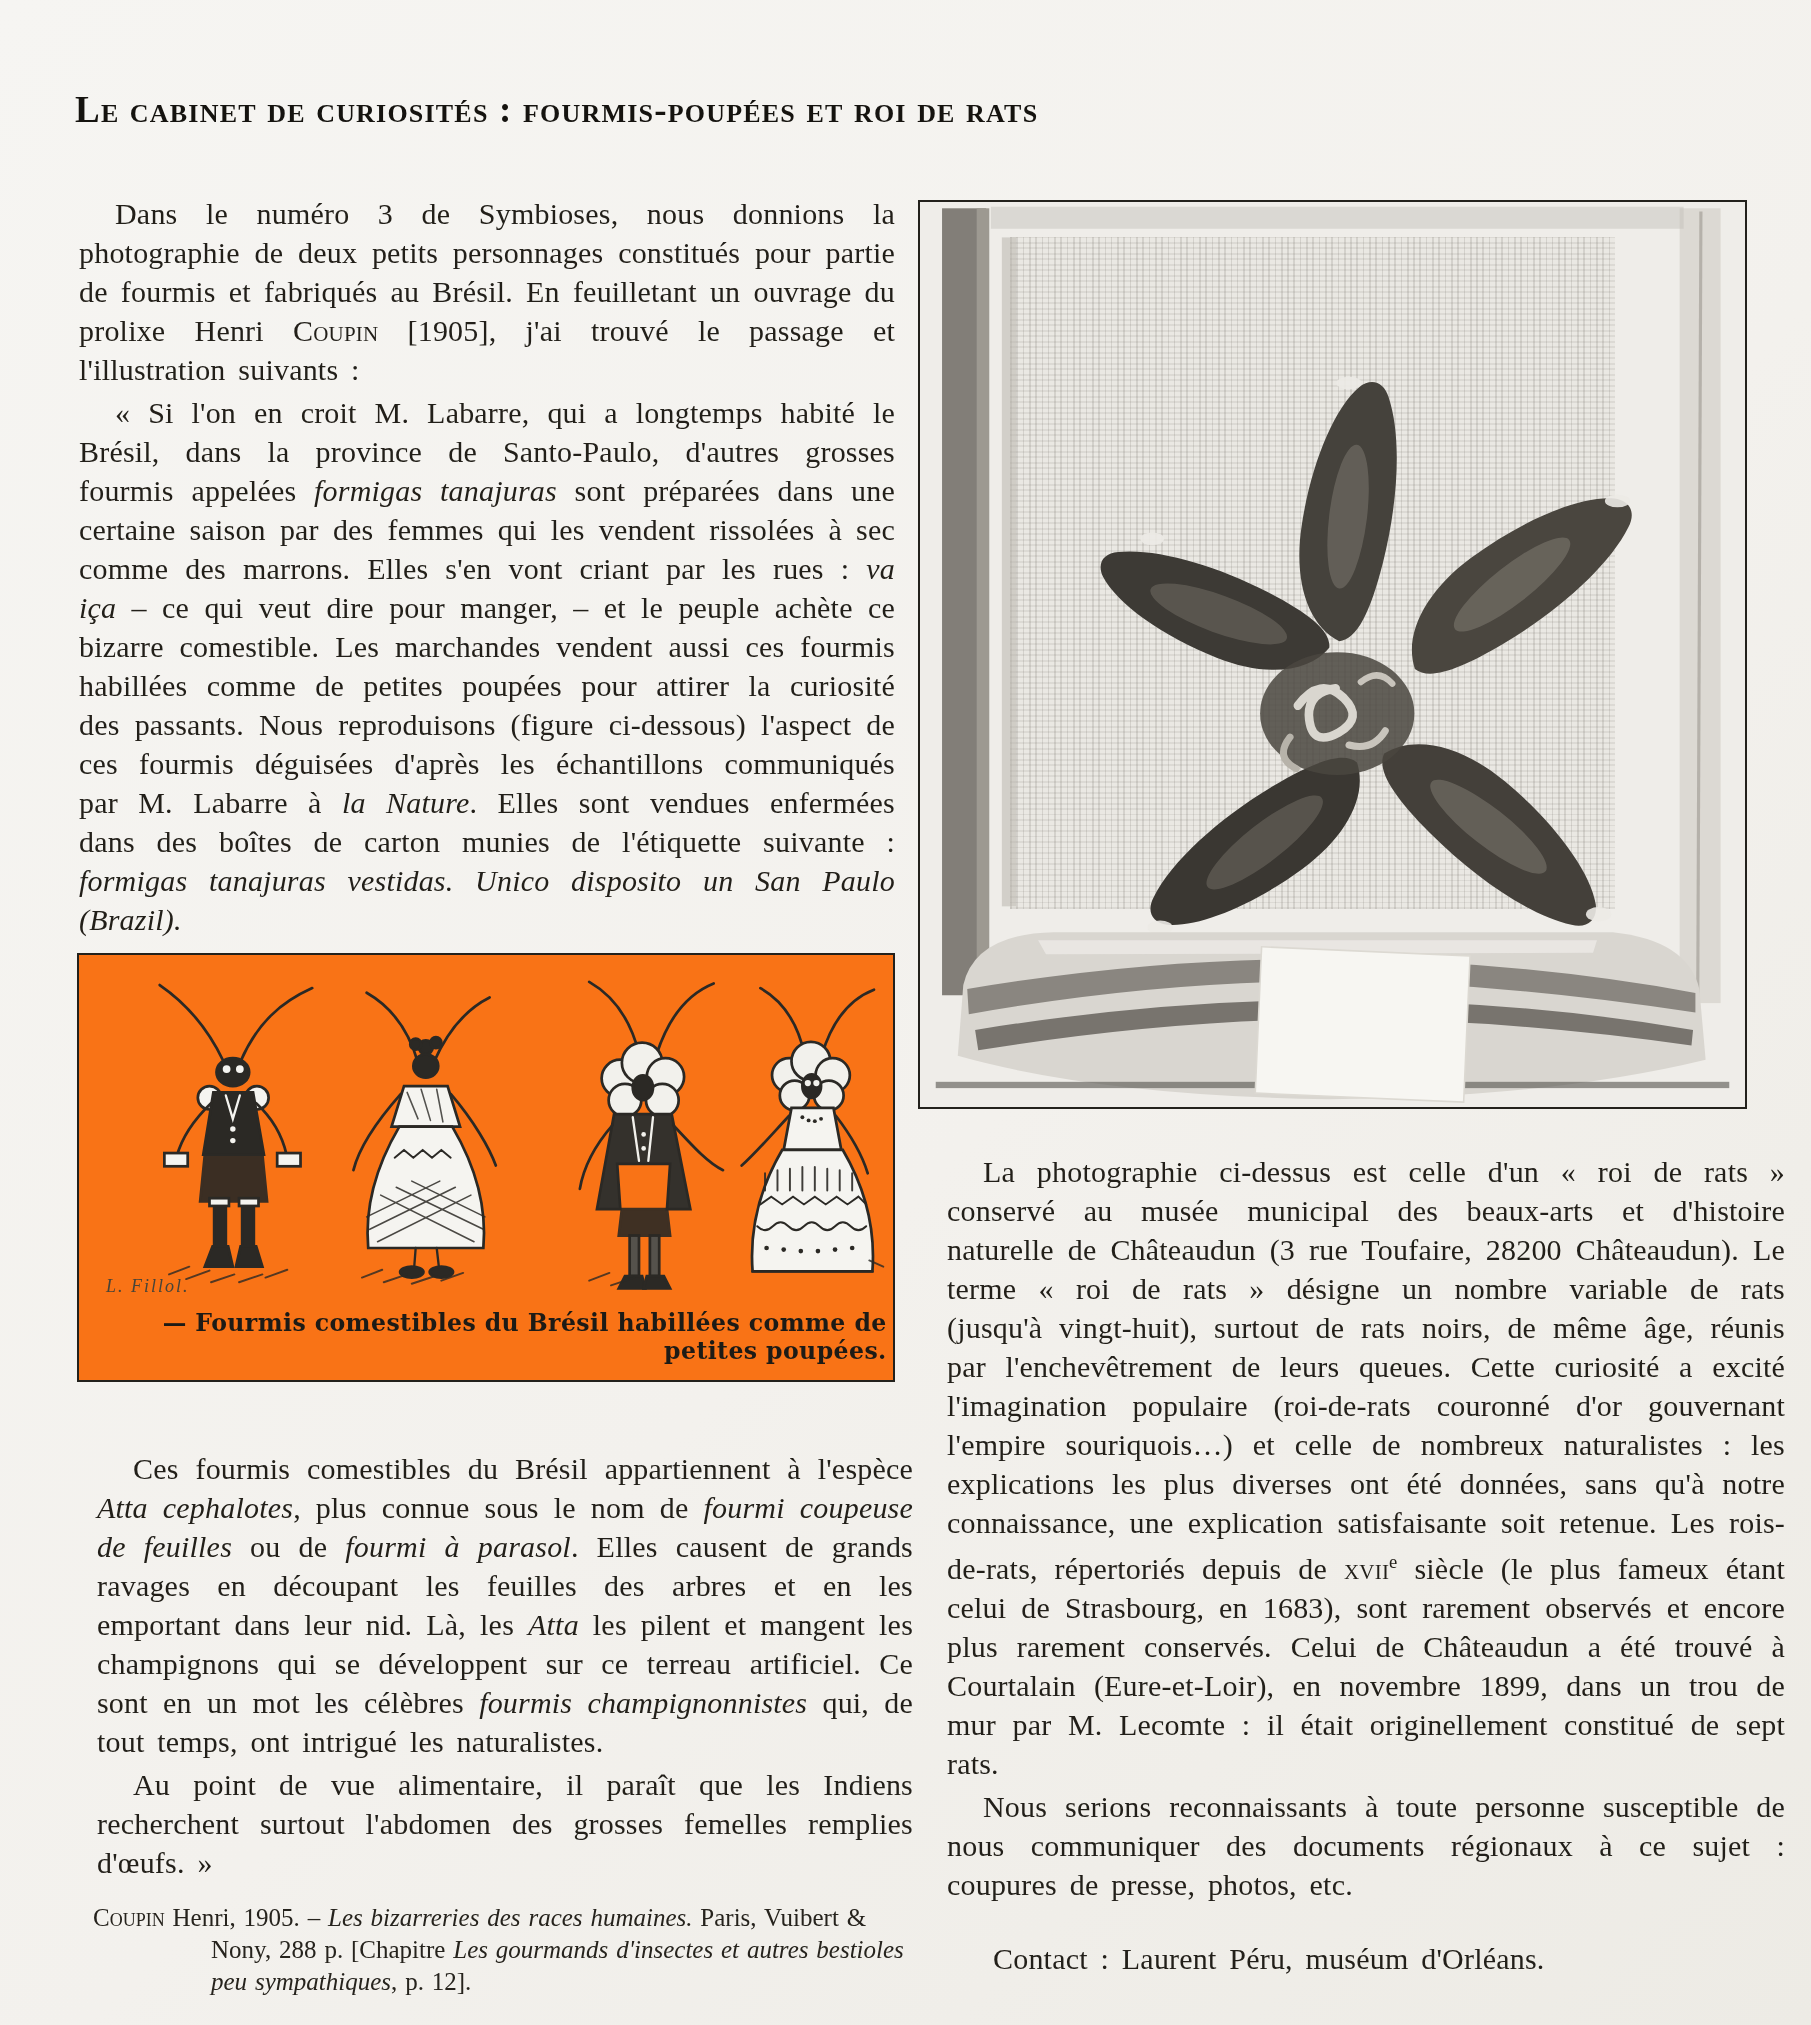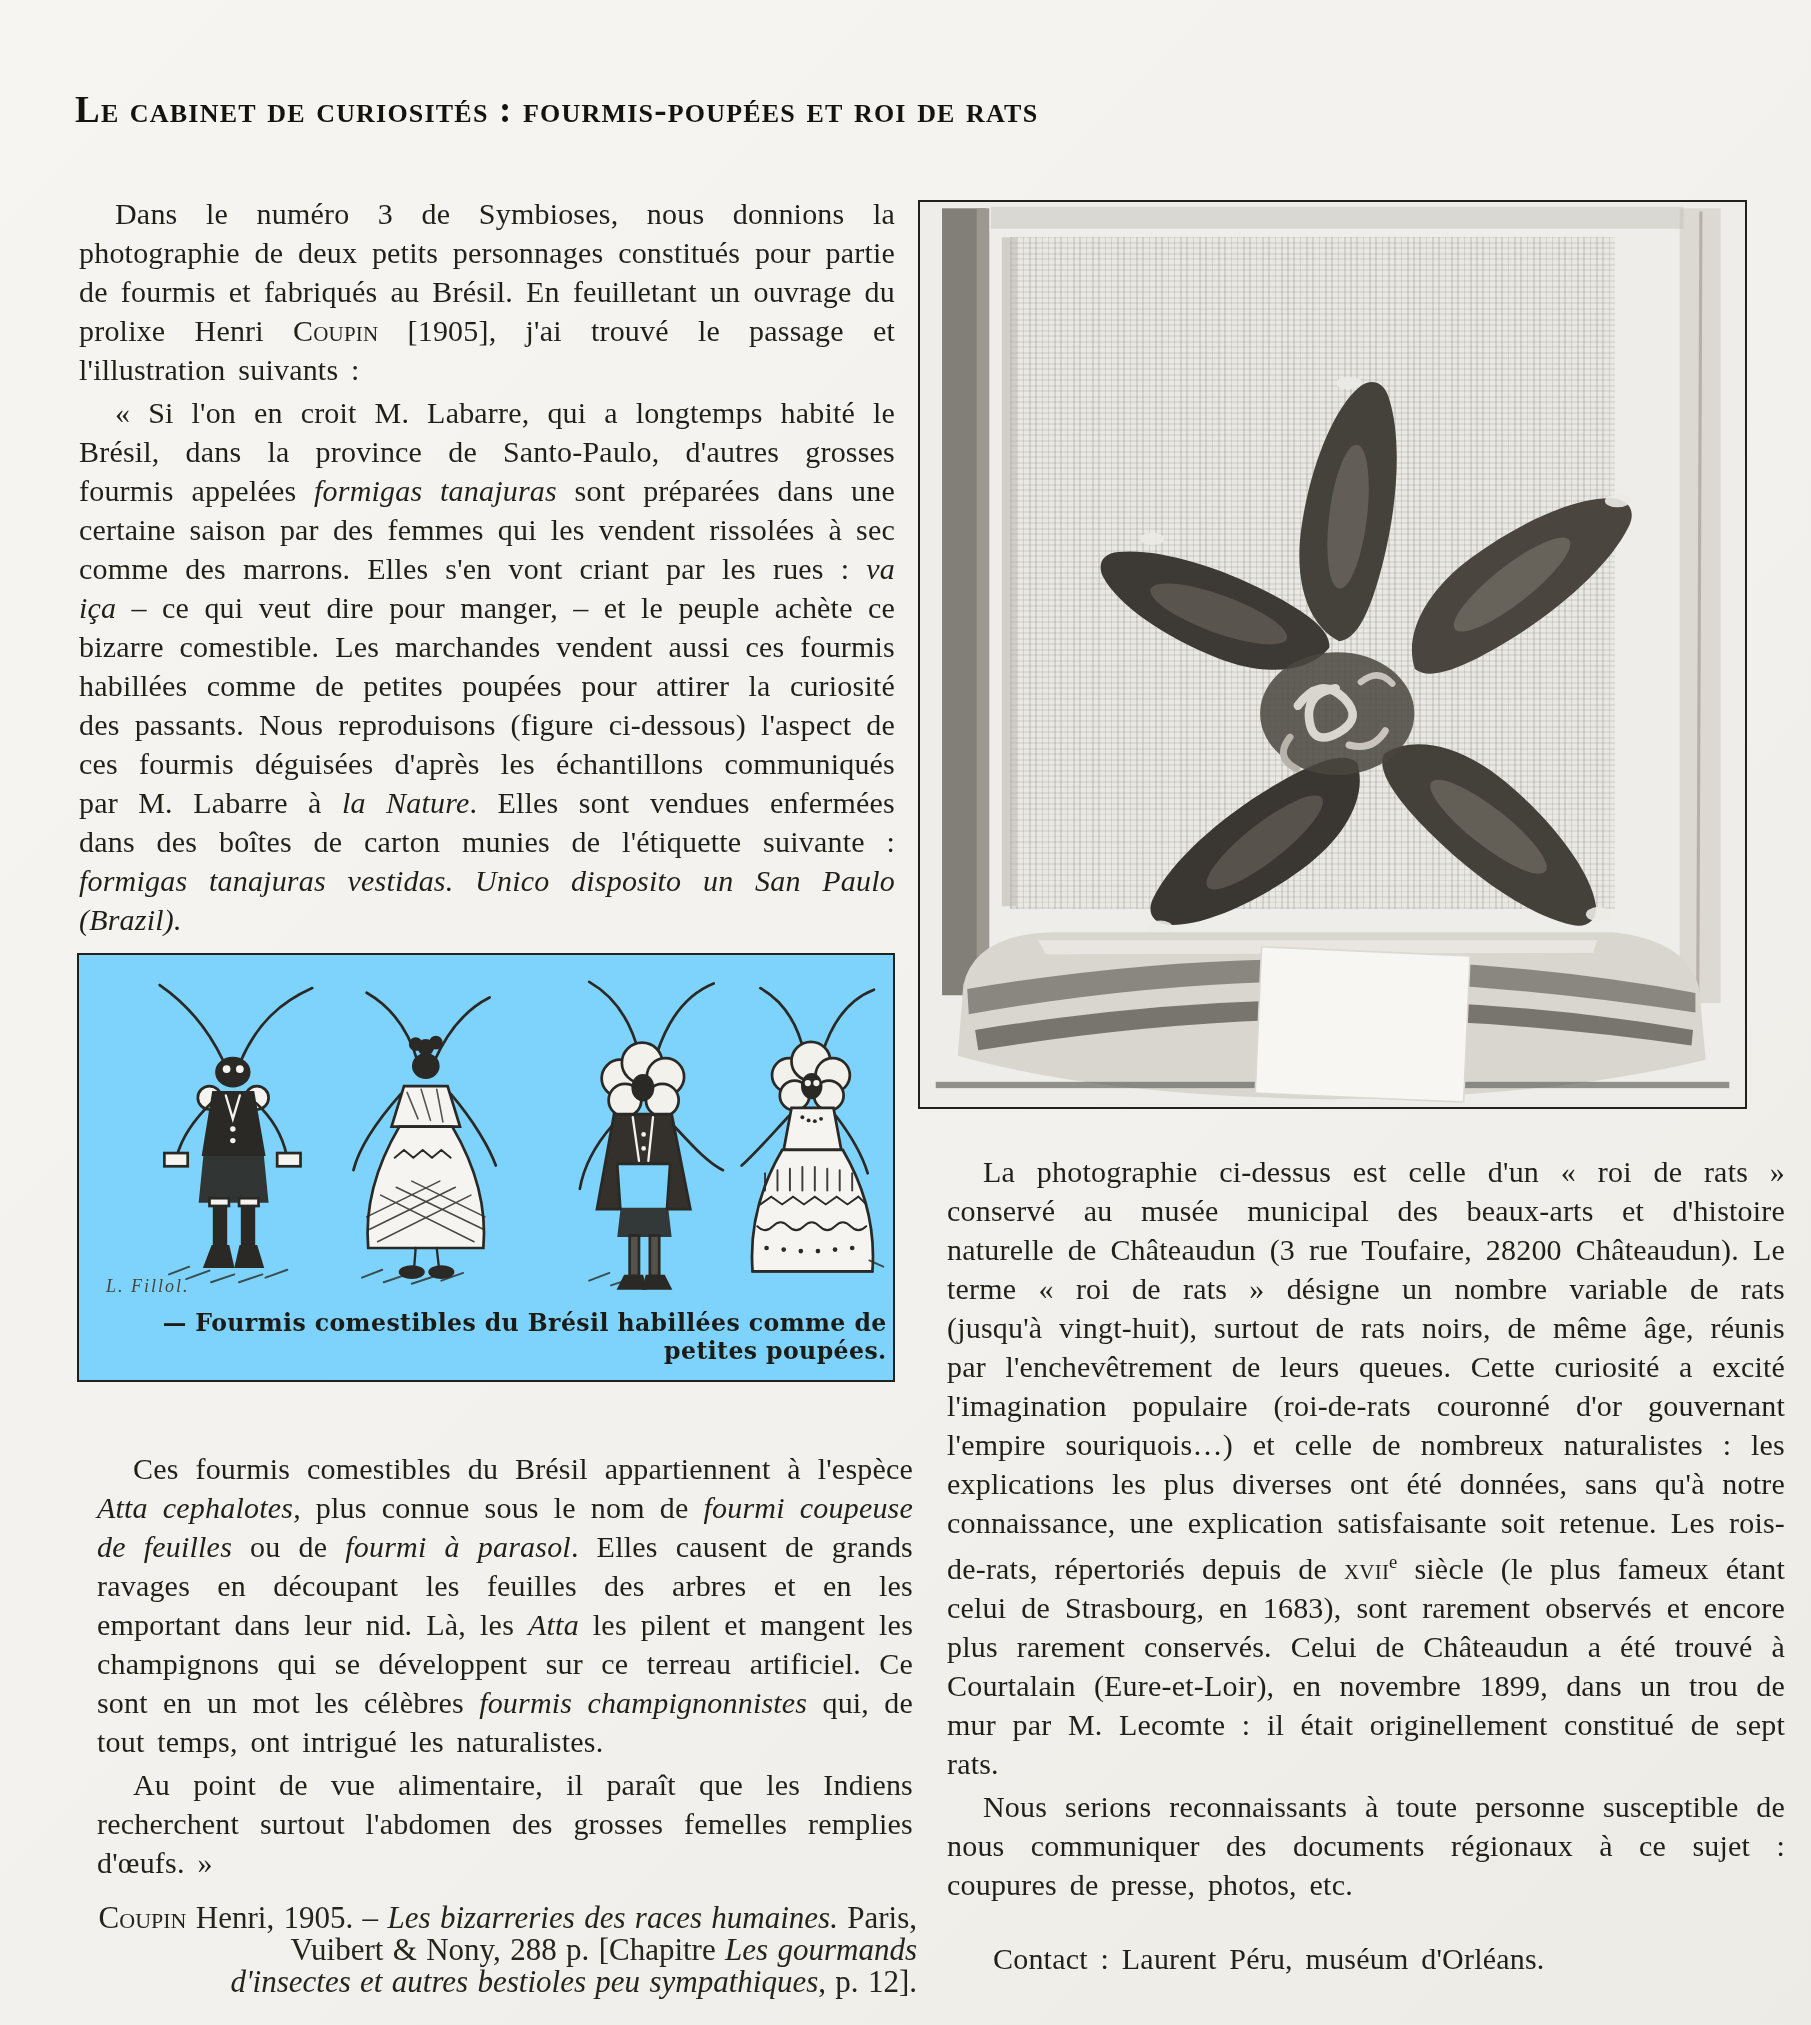--- a/index.html
+++ b/index.html
@@ -18,29 +18,29 @@
     margin:4px;font-size:30px;line-height:39px;text-align:justify;
     text-indent:36px;word-spacing:5.1px;letter-spacing:0.2px;color:#221f19;
   }
   .it{font-style:italic;}
   .sc{font-variant:small-caps;}
   .sup{font-size:0.62em;vertical-align:super;}
   .col-left-top{position:absolute;left:75px;top:190px;width:824px;}
   .col-left-bottom{position:absolute;left:93px;top:1445px;width:824px;}
   .col-right-text{position:absolute;left:943px;top:1148px;width:846px;}
   .reference{
-    margin:20.4px 0 0 0;font-size:31px;line-height:32px;
-    padding-left:118px;text-indent:-118px;text-align:right;
+    margin:20.4px 0 0 0;font-size:25px;line-height:32px;
+    padding-left:118px;text-indent:-118px;text-align:left;
     word-spacing:1.6px;color:#26231d;
   }
   .contact{margin-top:35px;text-align:left;text-indent:0;padding-left:46px;}
   
   .figure-box{
     position:absolute;left:77px;top:953px;width:818px;height:429px;
-    box-sizing:border-box;border:2.4px solid #23211c;background:#7dd3fc;
+    box-sizing:border-box;border:2.4px solid #23211c;background:#f97316;
     margin:0;padding:4.7px 6.3px;
   }
   .ants-svg{display:block;width:100%;height:334px;}
   .fig-signature{
     position:absolute;left:27px;top:321px;font-style:italic;
     font-size:18px;letter-spacing:2px;color:#474439;
   }
   .fig-caption{
     margin-top:15.7px;text-align:right;font-family:"DejaVu Serif",serif;
     font-weight:bold;font-size:23.6px;color:#1d1b16;letter-spacing:0.4px;

